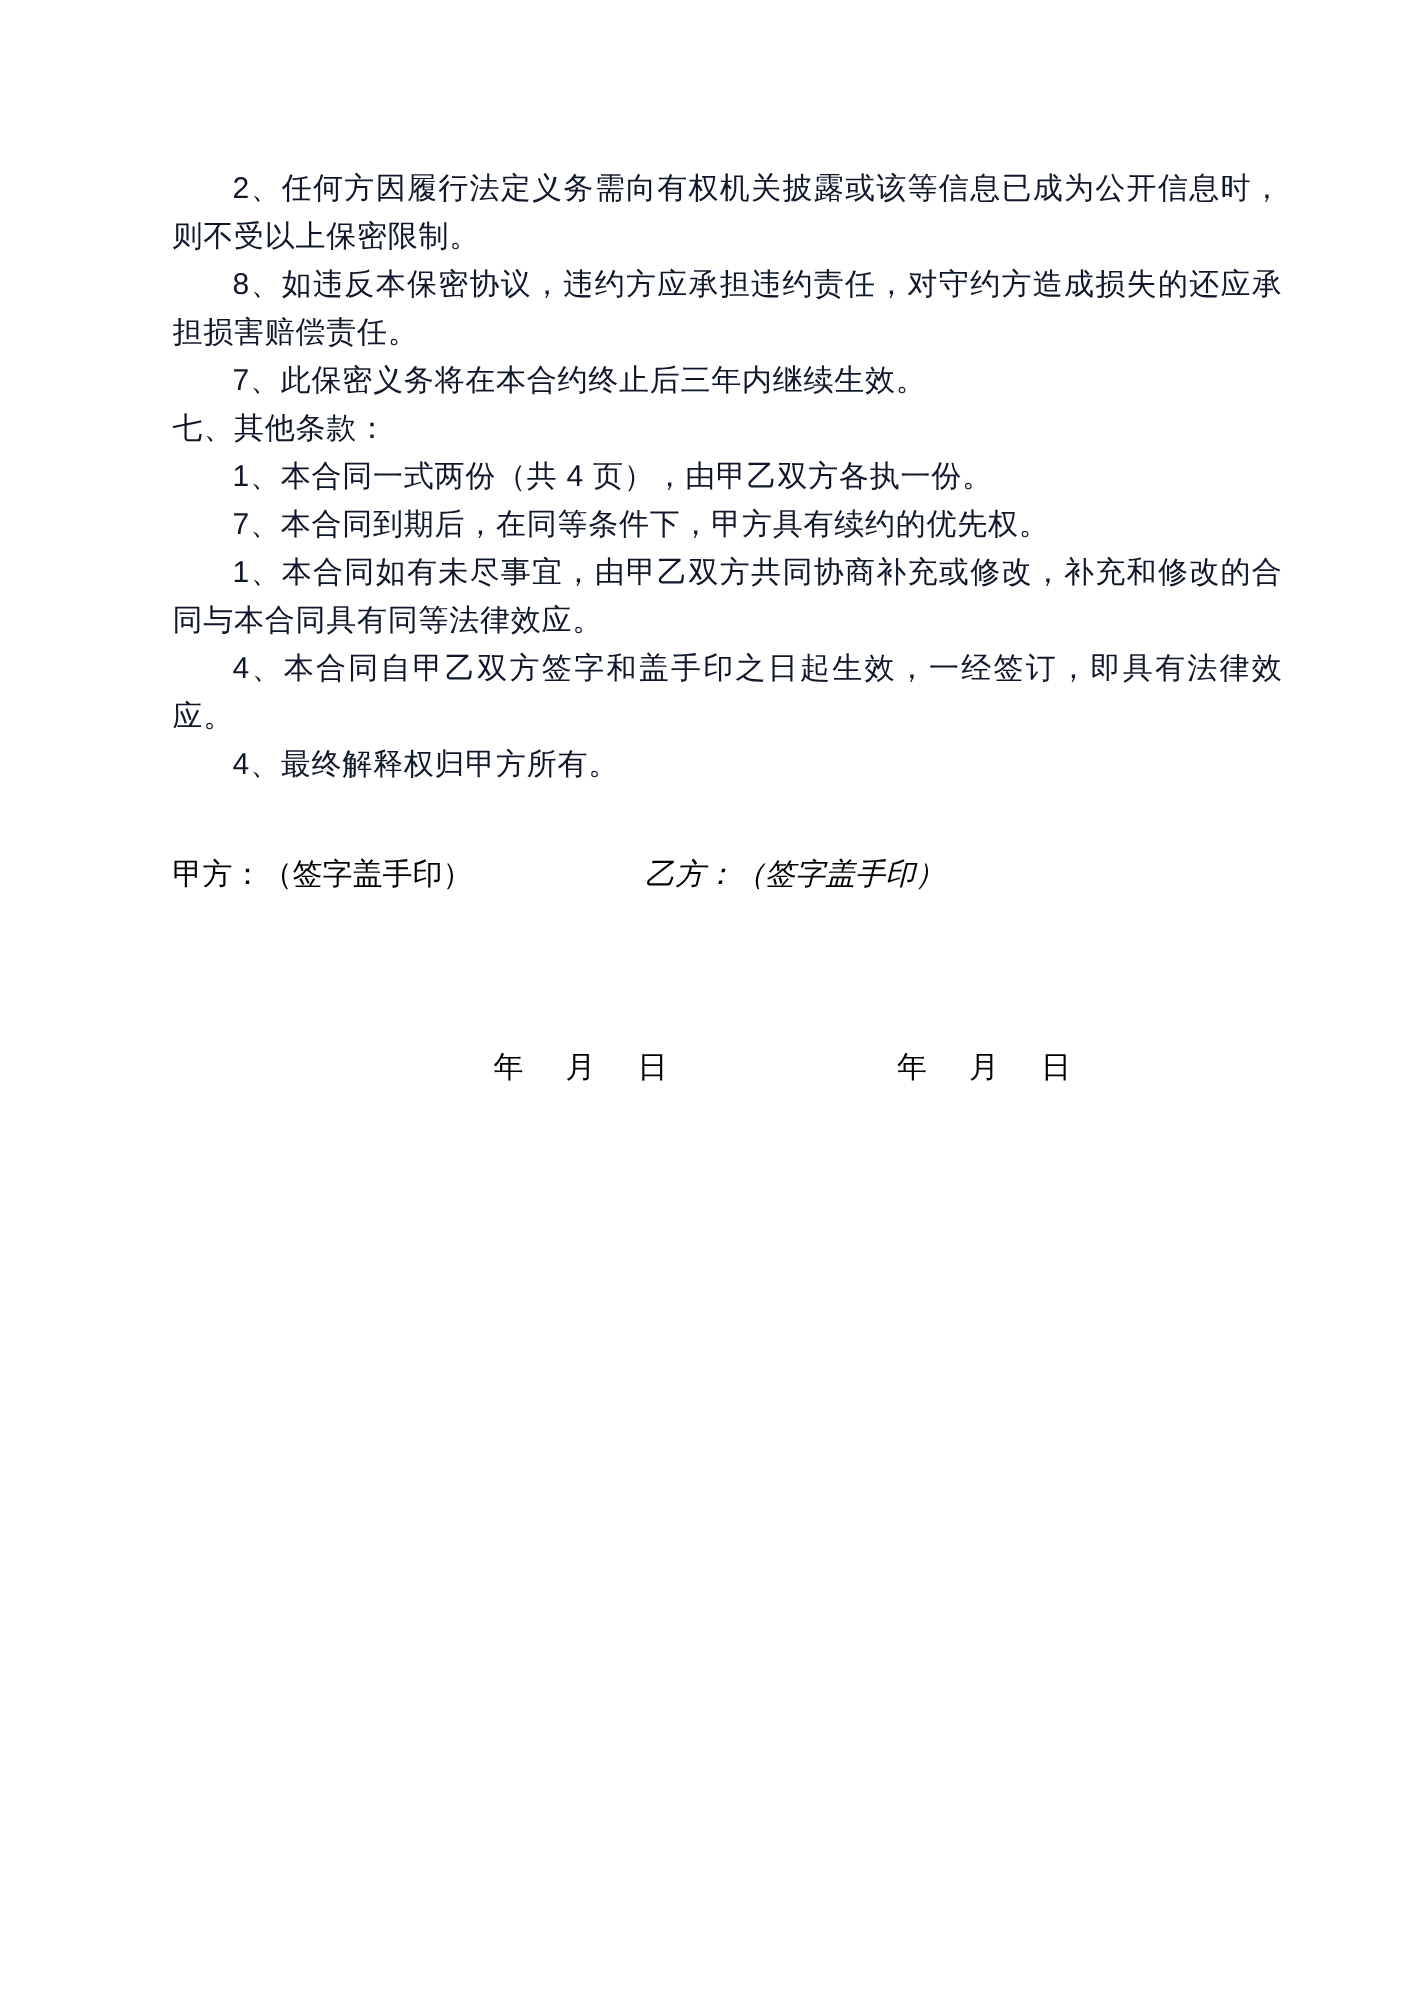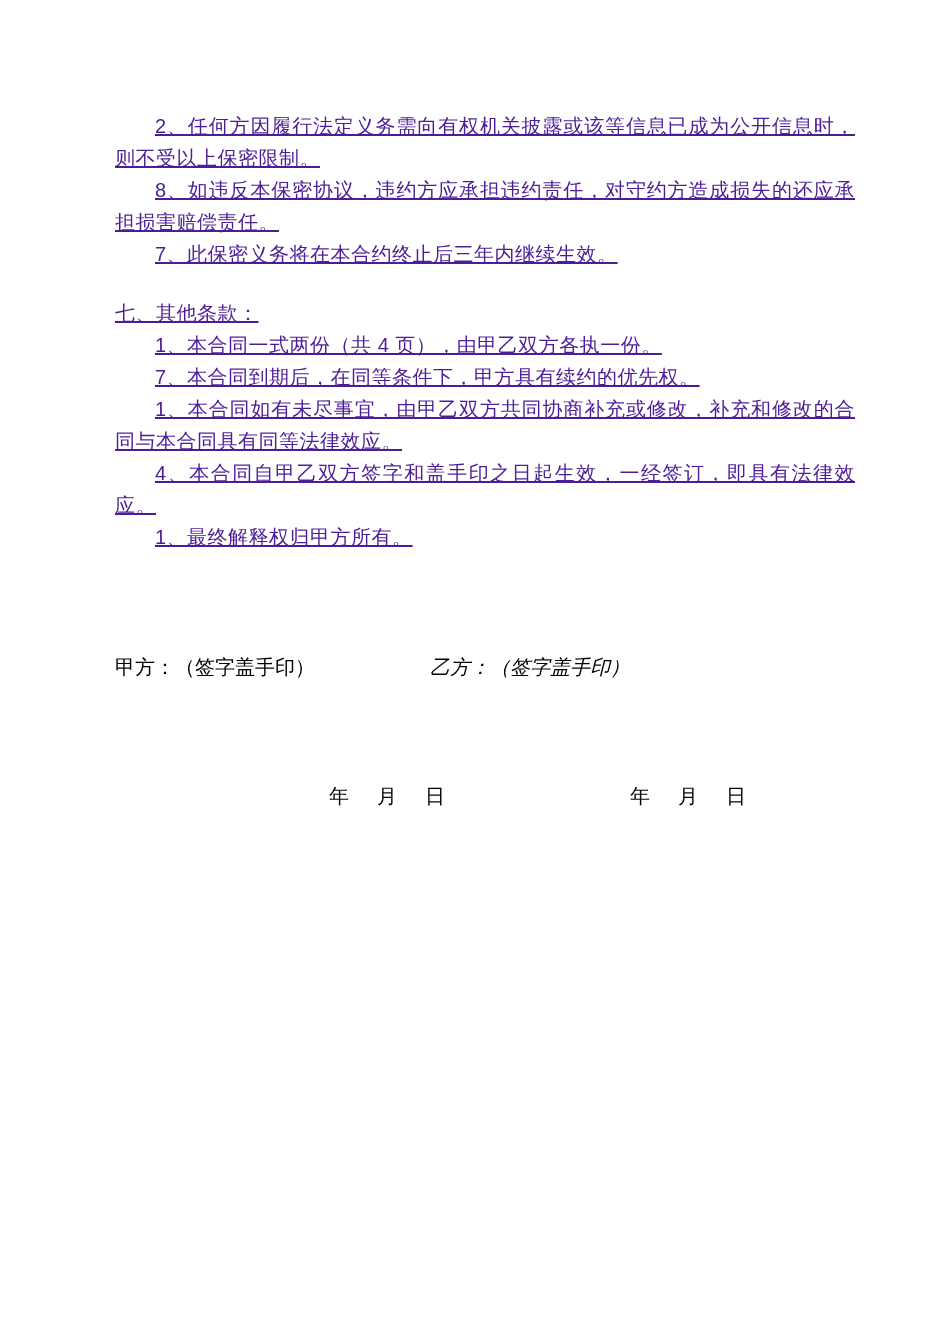--- a/index.html
+++ b/index.html
@@ -21,50 +21,47 @@
     height: 1344px;
     padding: 110px 95px 0 115px;
     background: #ffffff;
   }
   .para {
     margin: 0;
     font-size: 20px;
     line-height: 32px;
     letter-spacing: 0.5px;
     text-align: justify;
-    color: #4c1d95;
-    text-decoration: underline;
+    color: #0f172a;
   }
   .indent {
     text-indent: 2em;
   }
   .section-title {
-    margin-top: 27px;
   }
   .sign-row {
     display: flex;
-    margin-top: 98px;
+    margin-top: 41px;
     font-size: 20px;
     line-height: 32px;
   }
   .sign-a {
     display: inline-block;
     width: 315px;
     flex: 0 0 315px;
   }
   .sign-b {
     display: inline-block;
     font-style: italic;
   }
   .date-row {
     display: flex;
     margin-top: 97px;
     font-size: 20px;
     line-height: 32px;
-    gap: 32px;
   }
   .date-a {
     margin-left: 214px;
     letter-spacing: 4px;
     white-space: pre;
   }
   .date-b {
     margin-left: 149px;
     letter-spacing: 4px;
     white-space: pre;
@@ -84,21 +81,21 @@
   <p class="para section-title">七、其他条款：</p>
 
   <p class="para indent">1、本合同一式两份（共 4 页），由甲乙双方各执一份。</p>
 
   <p class="para indent">7、本合同到期后，在同等条件下，甲方具有续约的优先权。</p>
 
   <p class="para indent">1、本合同如有未尽事宜，由甲乙双方共同协商补充或修改，补充和修改的合同与本合同具有同等法律效应。</p>
 
   <p class="para indent">4、本合同自甲乙双方签字和盖手印之日起生效，一经签订，即具有法律效应。</p>
 
-  <p class="para indent">1、最终解释权归甲方所有。</p>
+  <p class="para indent">4、最终解释权归甲方所有。</p>
 
   <div class="sign-row">
     <span class="sign-a">甲方：（签字盖手印）</span>
     <span class="sign-b">乙方：（签字盖手印）</span>
   </div>
 
   <div class="date-row">
     <span class="date-a">年　月　日</span>
     <span class="date-b">年　月　日</span>
   </div>

